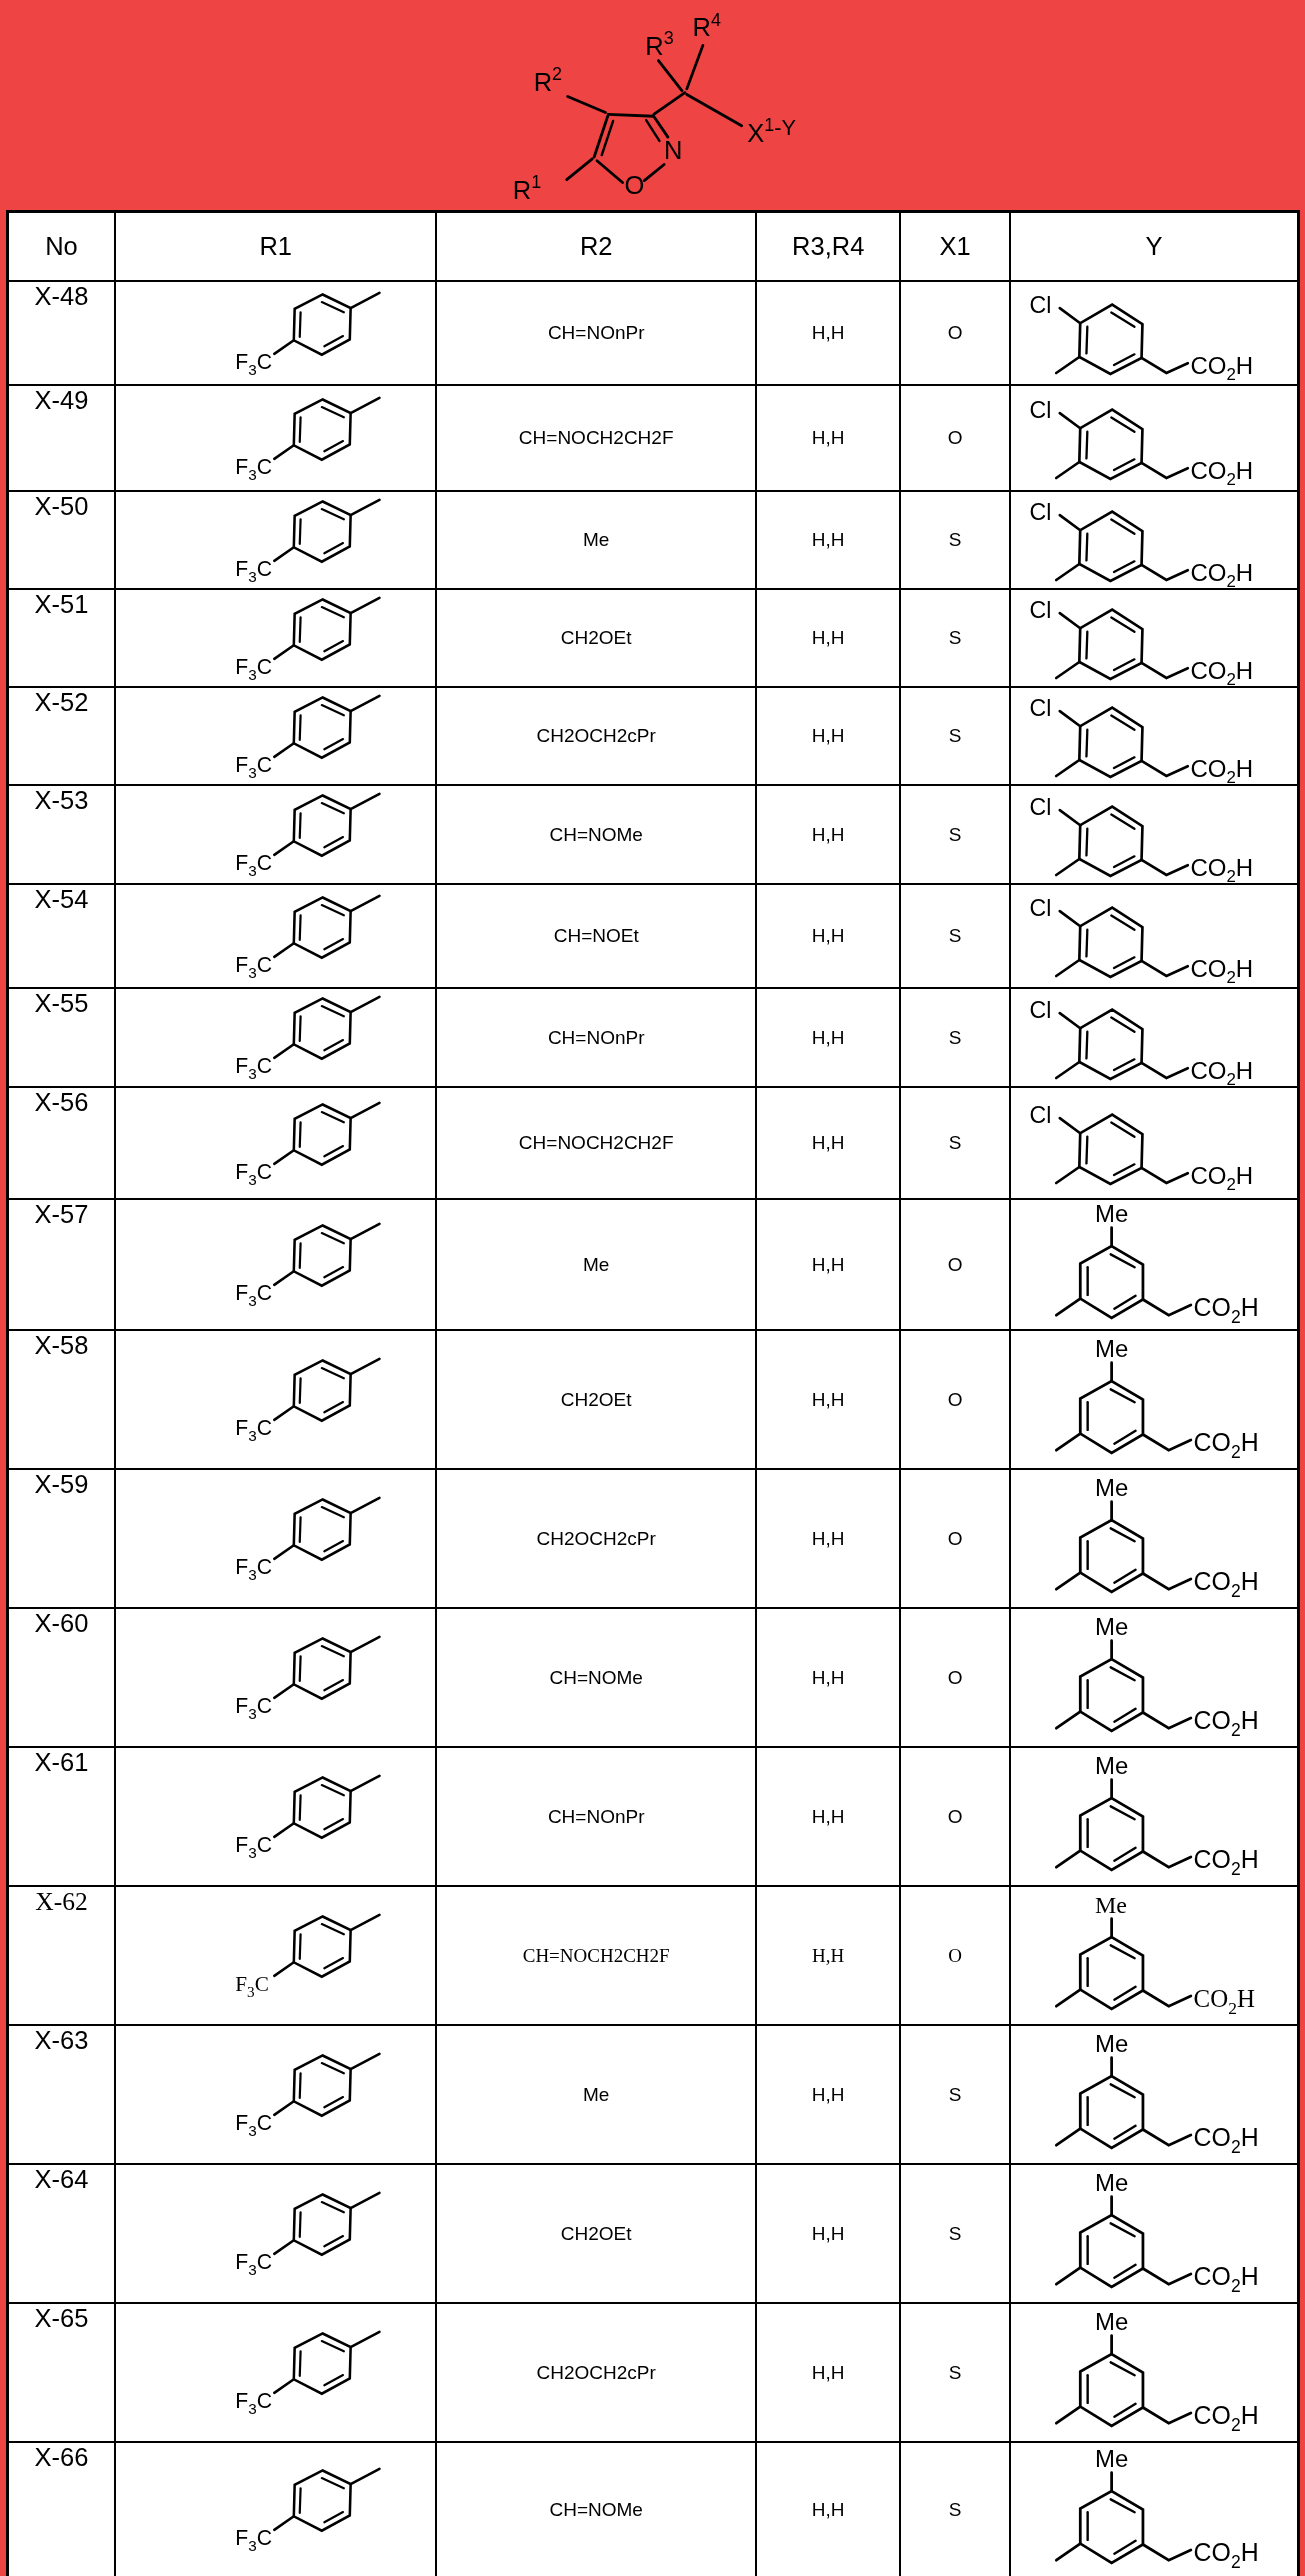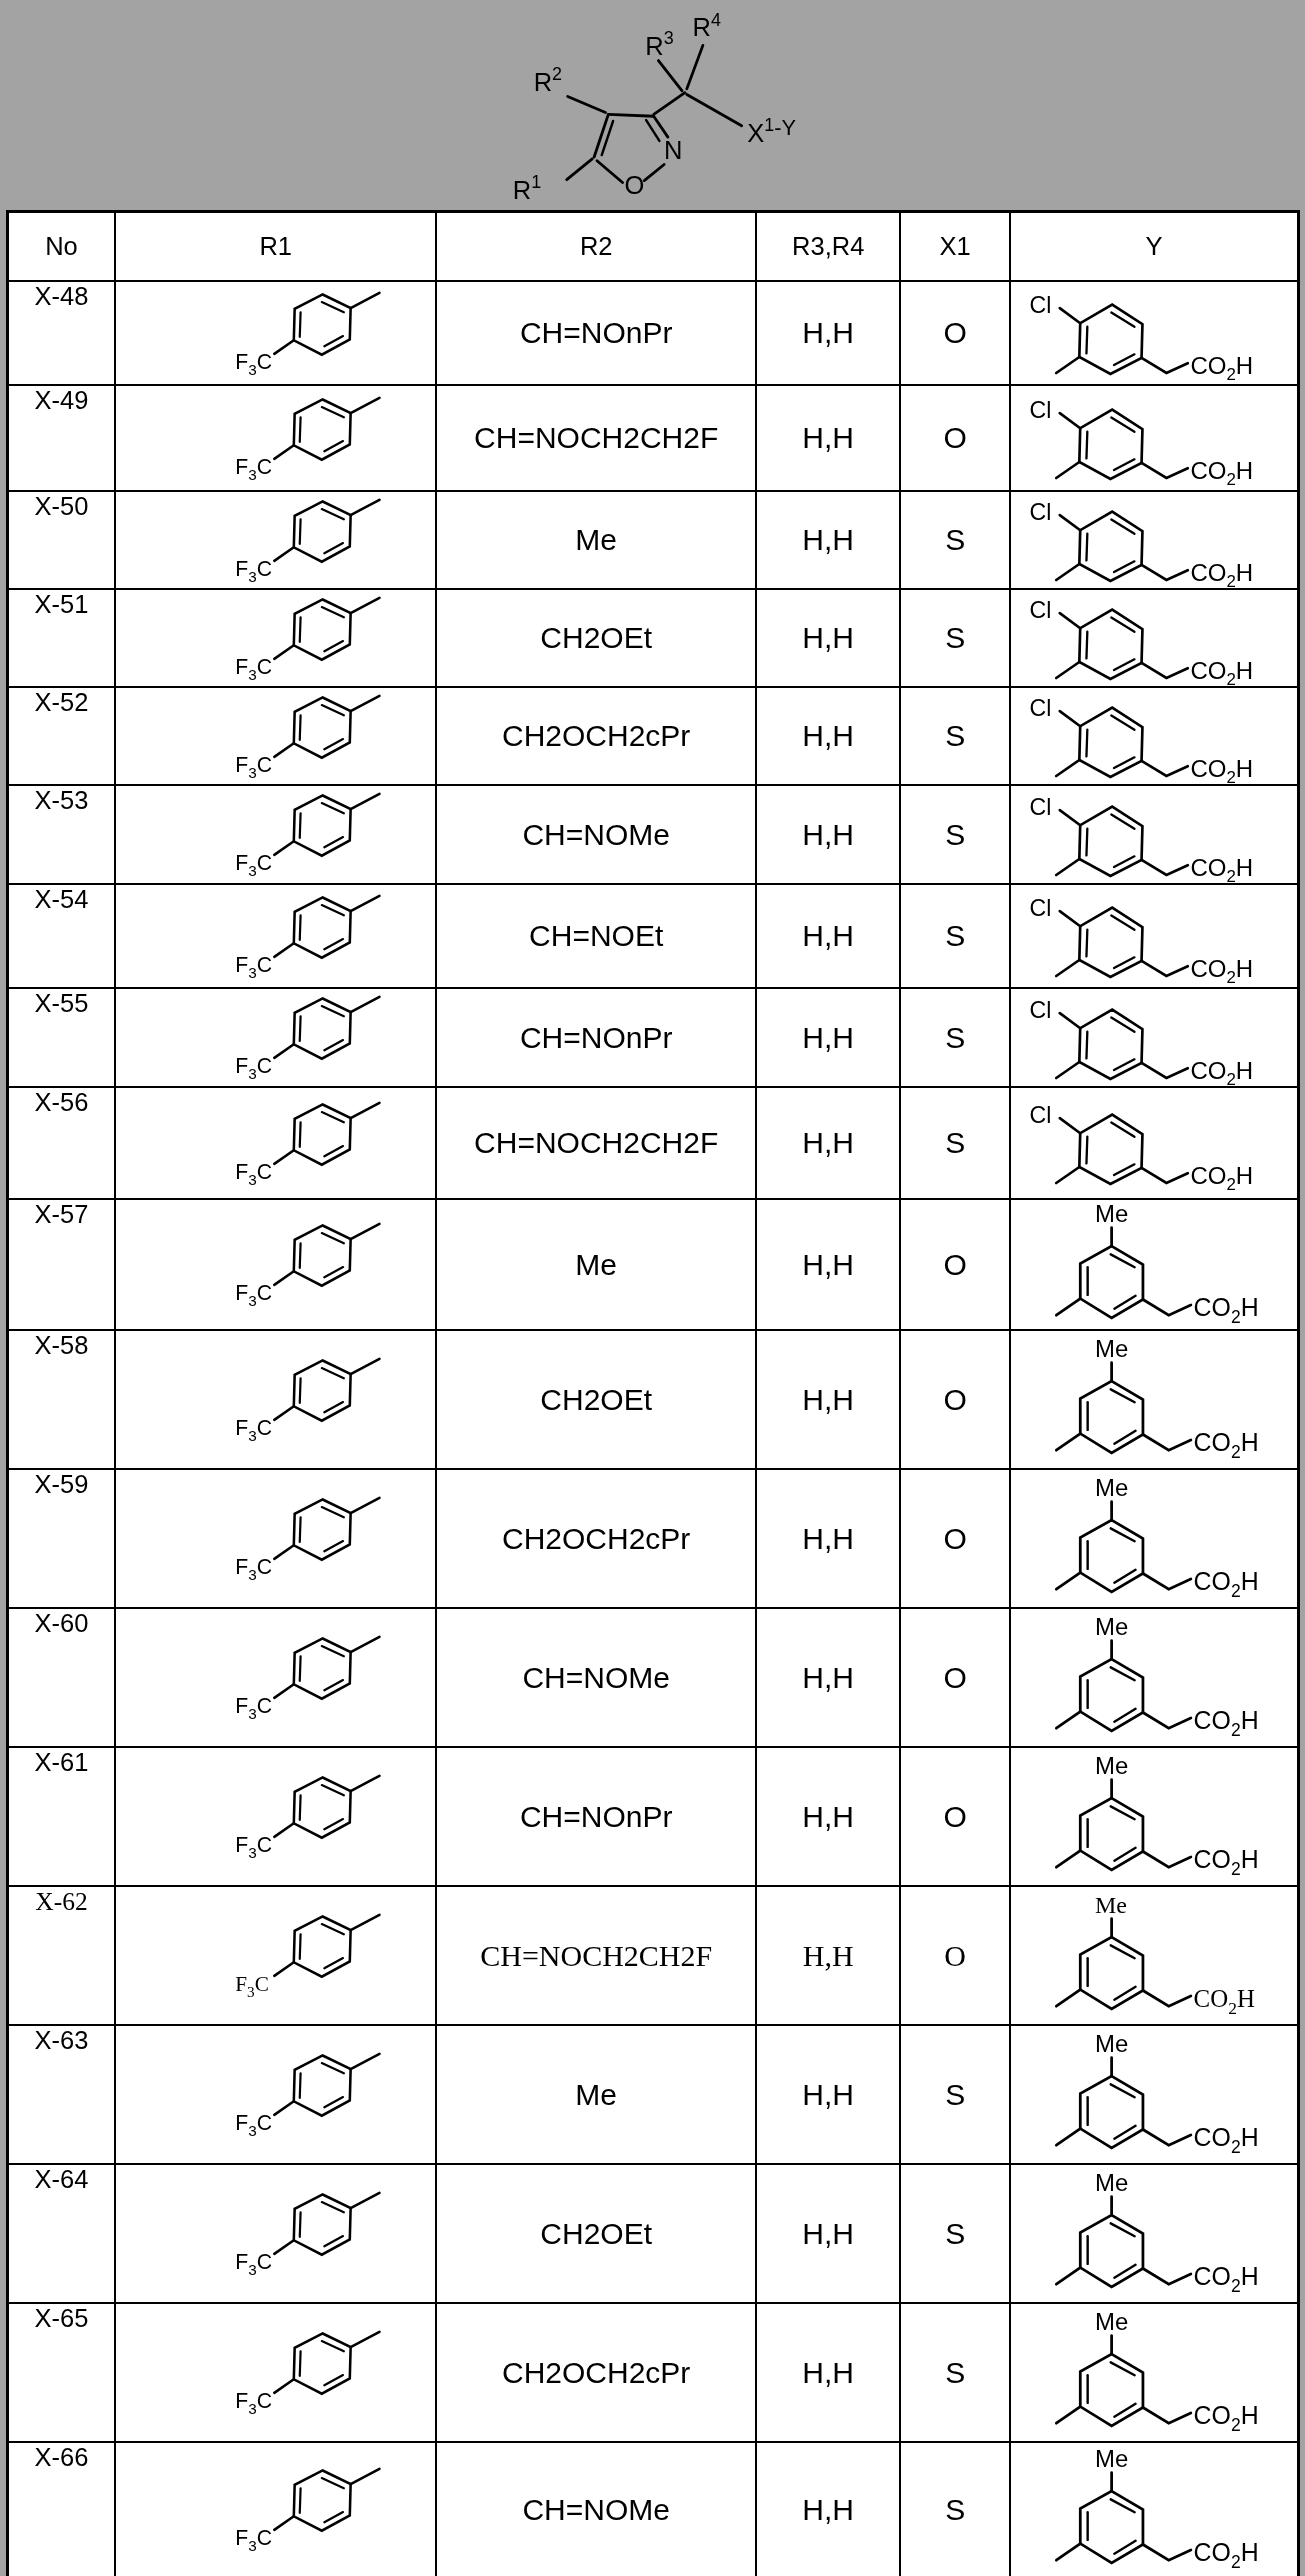--- a/index.html
+++ b/index.html
@@ -1,25 +1,25 @@
 <!DOCTYPE html>
 <html style="font-size:15px"><head>
 <meta charset="utf-8">
 <style>
   html,body{margin:0;padding:0;background:#fff;}
-  .page{position:relative;width:1305px;height:2576px;background:#a3a3a3;
+  .page{position:relative;width:1305px;height:2576px;background:#ef4444;
         font-family:"Liberation Sans",sans-serif;color:#000;overflow:hidden;}
   .scheme{position:absolute;left:473px;top:0;width:369px;height:208px;}
   table.cmp{position:absolute;left:5.7px;top:210px;width:1290px;
             border-collapse:collapse;table-layout:fixed;background:#fff;
             border:3.8px solid #000;}
   table.cmp th, table.cmp td{border:2.8px solid #000;padding:0;overflow:hidden;}
   th{font-size:25.5px;font-weight:normal;height:67px;text-align:center;vertical-align:middle;}
   td.c-no{vertical-align:top;text-align:center;padding-top:7.6px;font-size:25.5px;}
-  td.c-txt{text-align:center;vertical-align:middle;font-size:30px;letter-spacing:0px;}
+  td.c-txt{text-align:center;vertical-align:middle;font-size:19px;letter-spacing:0px;}
   td.c-struct{text-align:center;vertical-align:middle;}
   td.c-struct svg{display:block;margin:0 auto;}
   svg text{fill:#000;}
   .bond{stroke:#000;stroke-width:3;fill:none;stroke-linecap:round;}
   .bond2{stroke:#000;stroke-width:2.6;fill:none;stroke-linecap:round;}
 </style>
 </head>
 <body>
 
 <div class="page">

